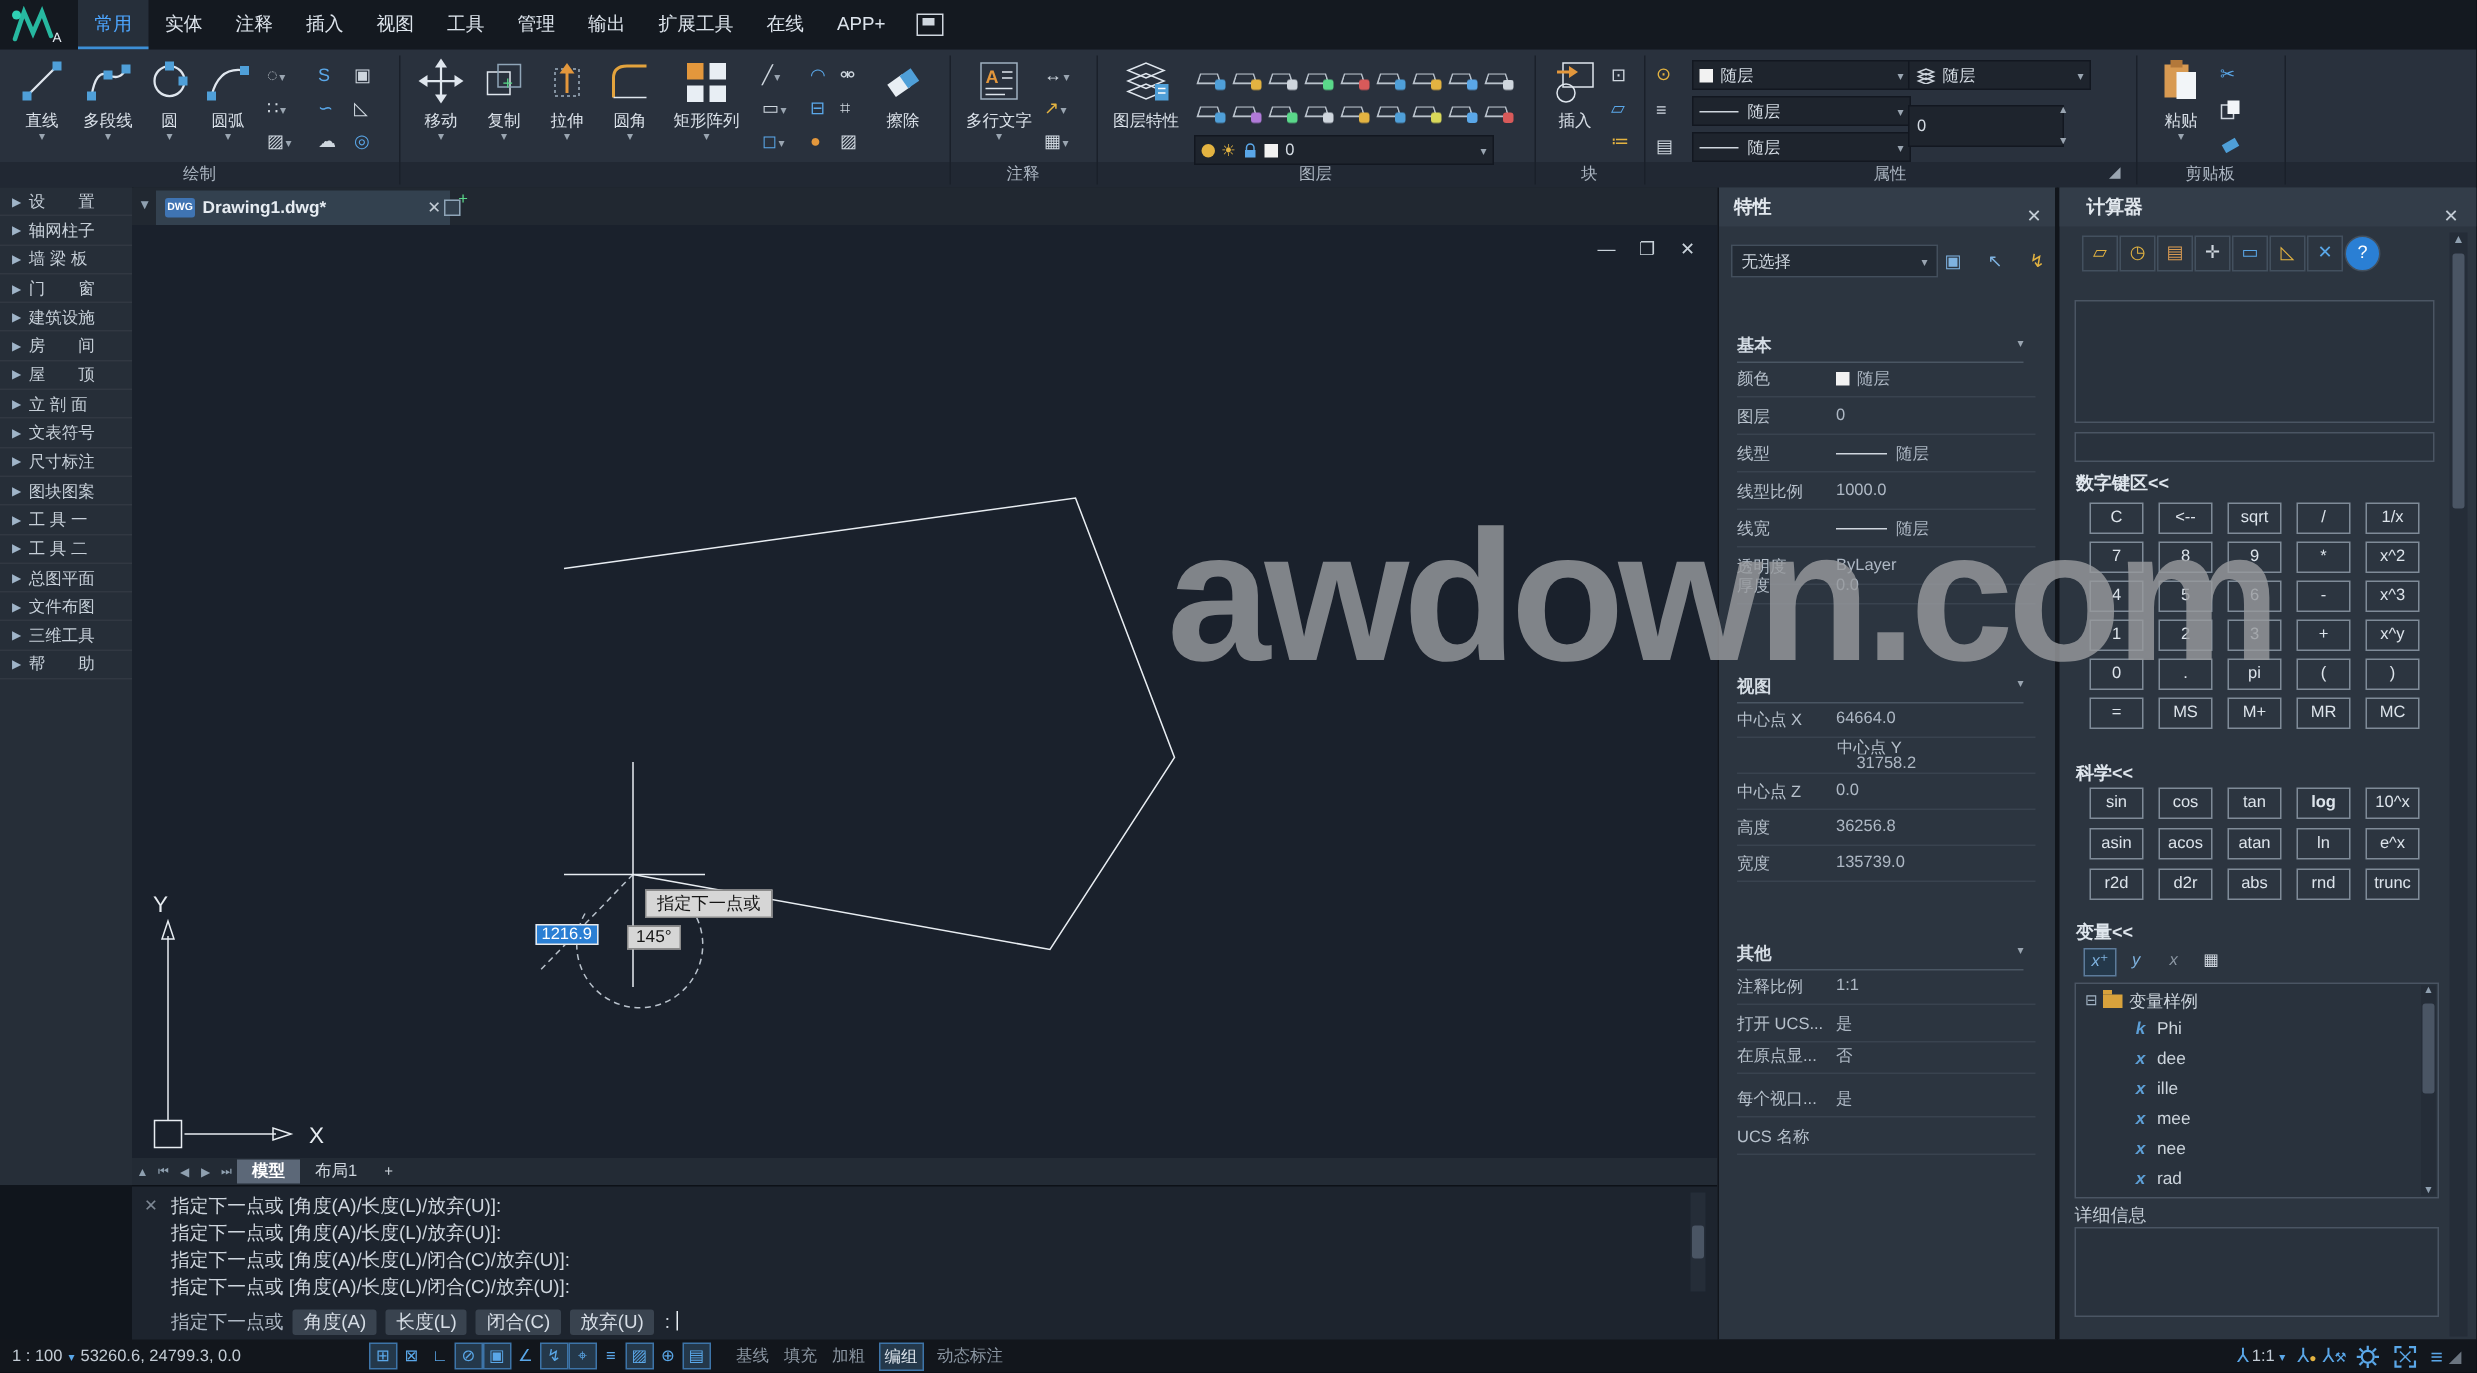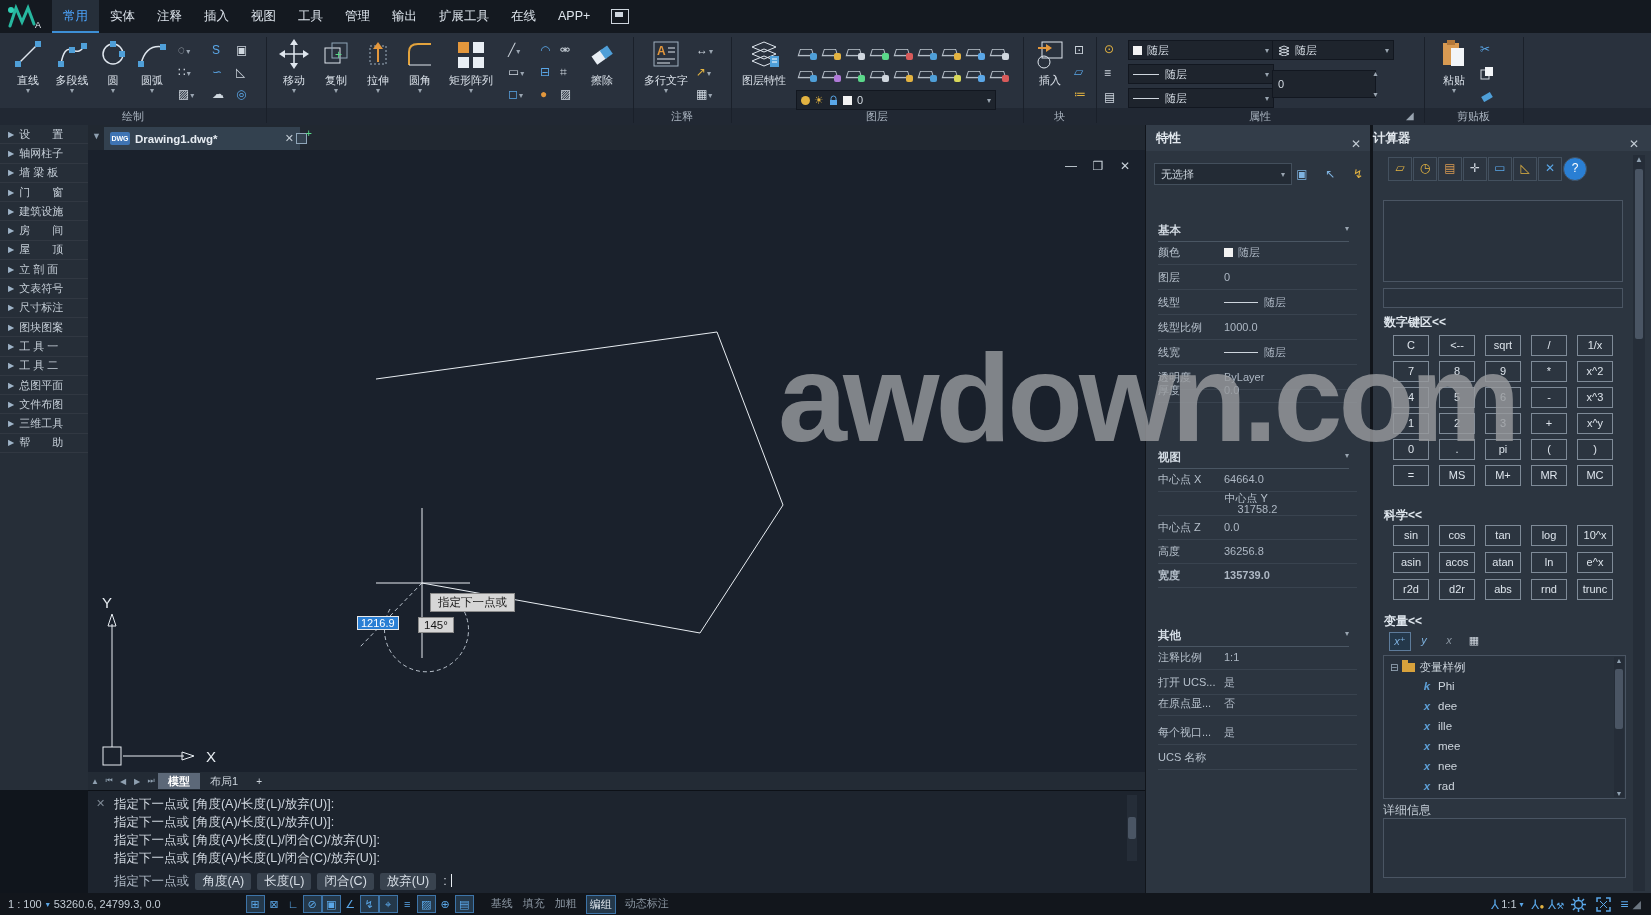--- a/index.html
+++ b/index.html
@@ -676,21 +676,21 @@
         <span class="pvalue">
           <span>0.0</span>
         </span>
       </div>
       <div class="prow" style="top: 414px;">
         <span class="plabel">高度</span>
         <span class="pvalue">
           <span>36256.8</span>
         </span>
       </div>
-      <div class="prow" style="top: 438px; font-weight: bold;">
+      <div class="prow" style="top: 438px;">
         <span class="plabel">宽度</span>
         <span class="pvalue">
           <span>135739.0</span>
         </span>
       </div>
       <div class="psec" style="top: 503px;">其他<span class="sdd">▾</span></div>
       <div class="prow" style="top: 520px;">
         <span class="plabel">注释比例</span>
         <span class="pvalue">
           <span>1:1</span>
@@ -719,21 +719,21 @@
         <span class="pvalue">
           <span></span>
         </span>
       </div>
     </div>
 
   <div class="abs" style="left:1370px;top:125px;width:2px;height:768px;background:#11151b"></div>
 
   <div class="panel" style="left:1372px;width:279px" id="calcpanel">
     <div class="phead">
-      <span style="">计算器</span>
+      <span style="padding-left:18px">计算器</span>
       <span class="pclose" style="left:256px">✕</span>
     </div>
 
     <div class="vscroll" style="left:260px;top:30px;width:12px;height:736px">
       <div style="text-align:center;color:#8fa0b0;font-size:8px">▲</div>
       <div class="vthumb" style="left:2px;top:14px;width:8px;height:170px"></div>
     </div>
 
     <span class="ctool" style="left:15px;top:32px;color:#e3b341">▱</span>
     <span class="ctool" style="left:40px;top:32px;color:#e3b341">◷</span>
@@ -819,21 +819,21 @@
       <div class="cbtn" style="left: 158px; top: 314px;">(</div>
       <div class="cbtn" style="left: 204px; top: 314px;">)</div>
       <div class="cbtn" style="left: 20px; top: 340px;">=</div>
       <div class="cbtn" style="left: 66px; top: 340px;">MS</div>
       <div class="cbtn" style="left: 112px; top: 340px;">M+</div>
       <div class="cbtn" style="left: 158px; top: 340px;">MR</div>
       <div class="cbtn" style="left: 204px; top: 340px;">MC</div>
       <div class="cbtn" style="left: 20px; top: 400px;">sin</div>
       <div class="cbtn" style="left: 66px; top: 400px;">cos</div>
       <div class="cbtn" style="left: 112px; top: 400px;">tan</div>
-      <div class="cbtn" style="left: 158px; top: 400px;">log</div>
+      <div class="cbtn" style="left: 158px; top: 400px; font-weight: bold;">log</div>
       <div class="cbtn" style="left: 204px; top: 400px;">10^x</div>
       <div class="cbtn" style="left: 20px; top: 427px;">asin</div>
       <div class="cbtn" style="left: 66px; top: 427px;">acos</div>
       <div class="cbtn" style="left: 112px; top: 427px;">atan</div>
       <div class="cbtn" style="left: 158px; top: 427px;">ln</div>
       <div class="cbtn" style="left: 204px; top: 427px;">e^x</div>
       <div class="cbtn" style="left: 20px; top: 454px;">r2d</div>
       <div class="cbtn" style="left: 66px; top: 454px;">d2r</div>
       <div class="cbtn" style="left: 112px; top: 454px;">abs</div>
       <div class="cbtn" style="left: 158px; top: 454px;">rnd</div>

